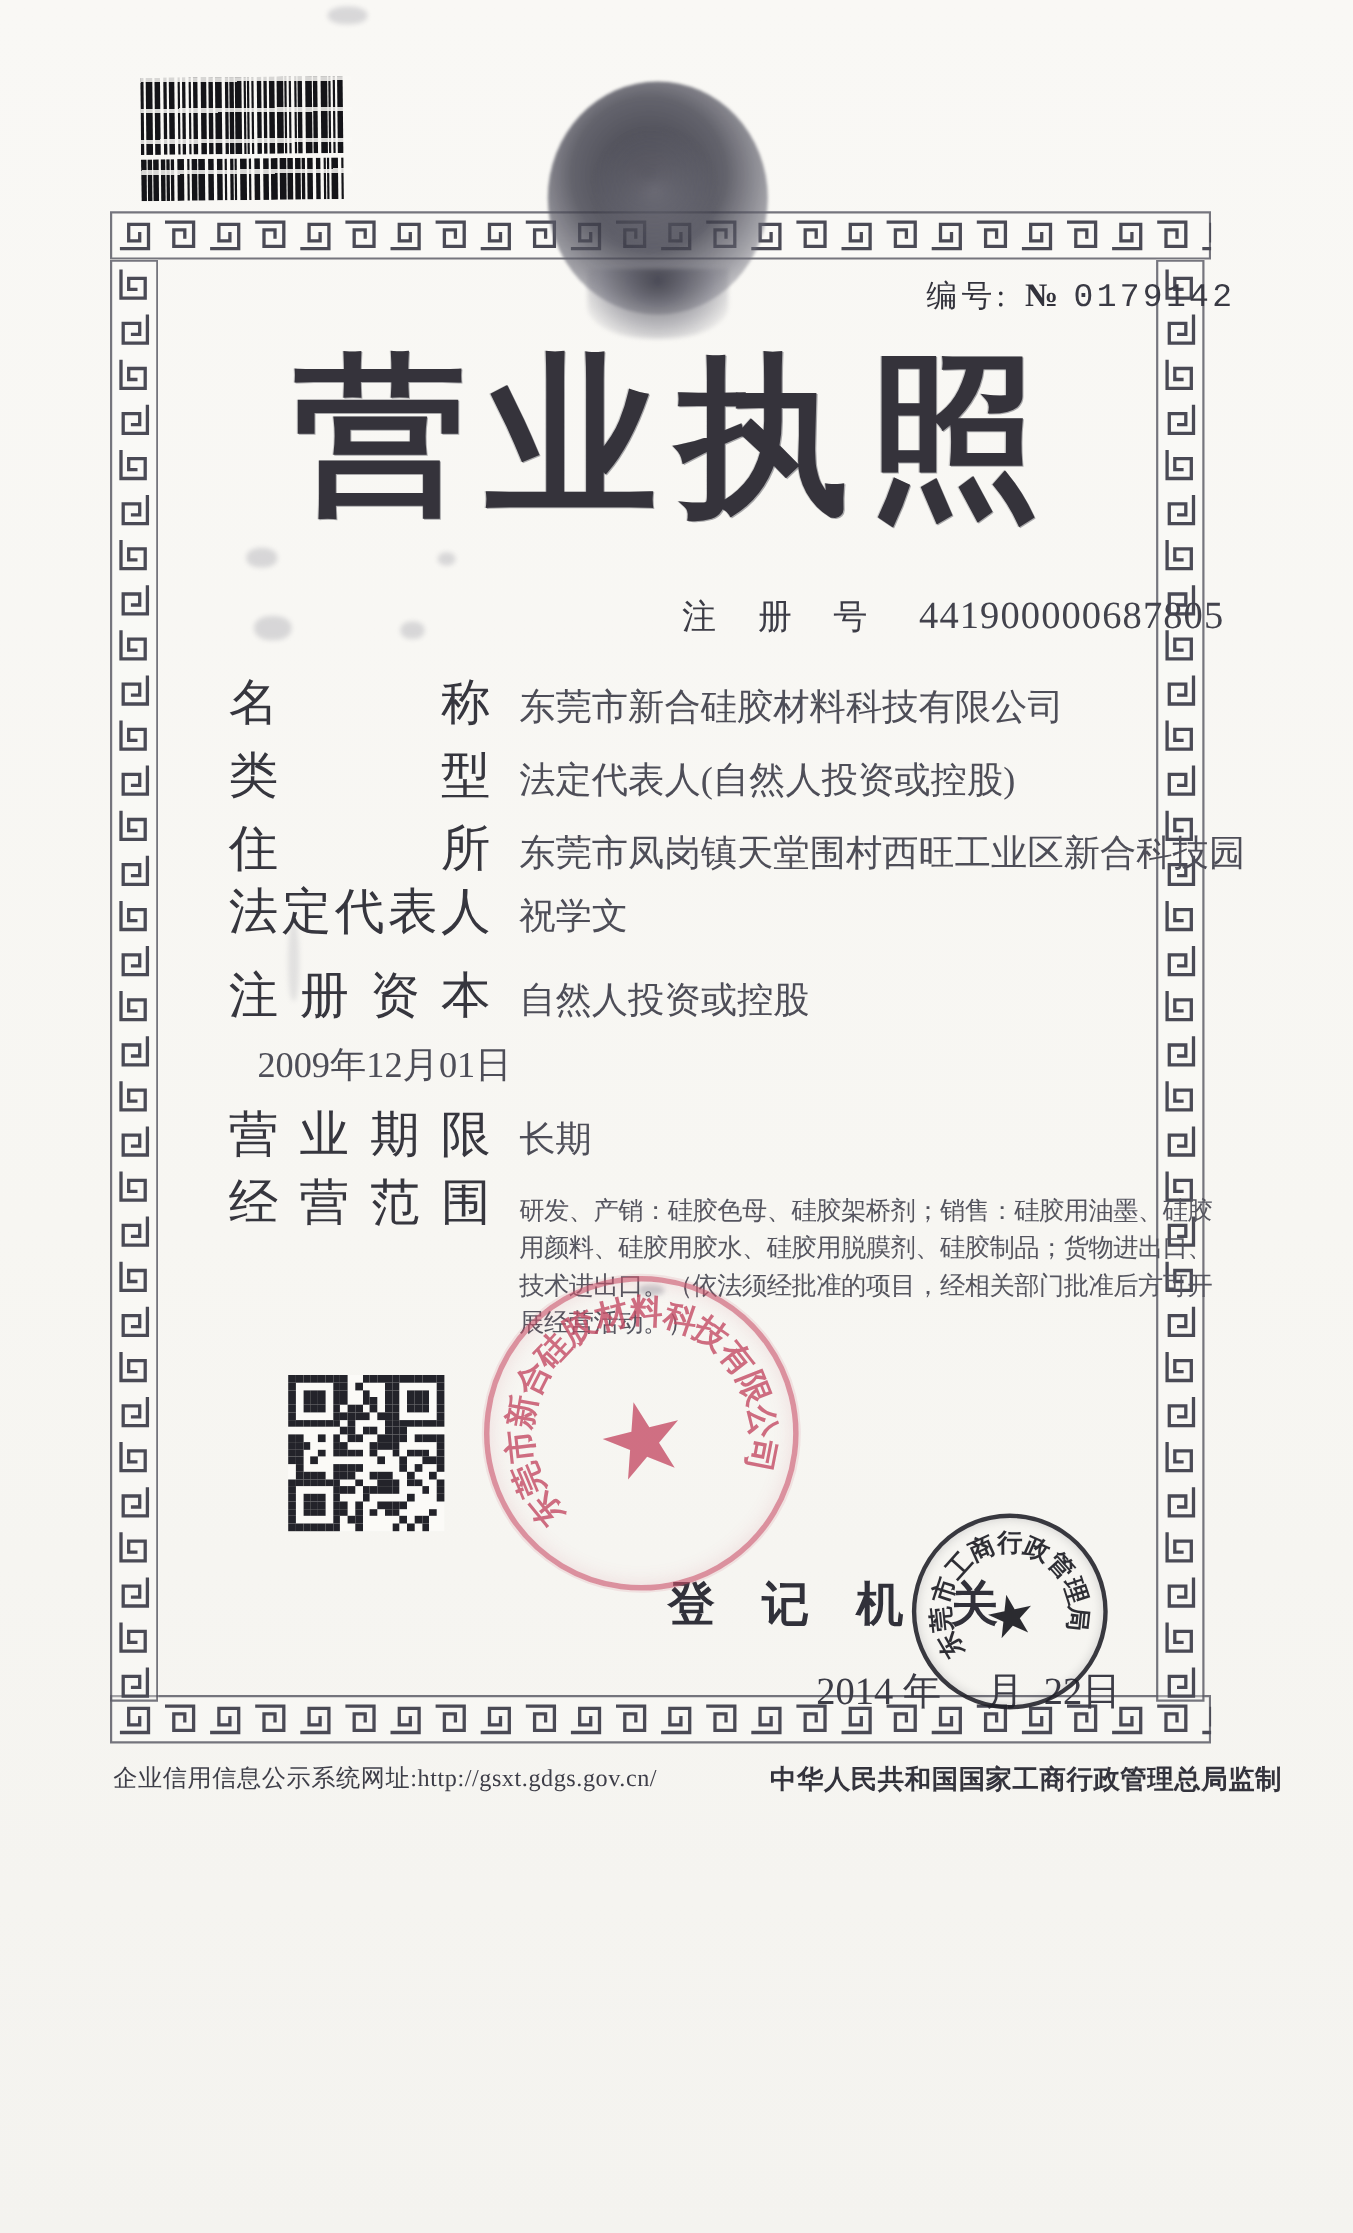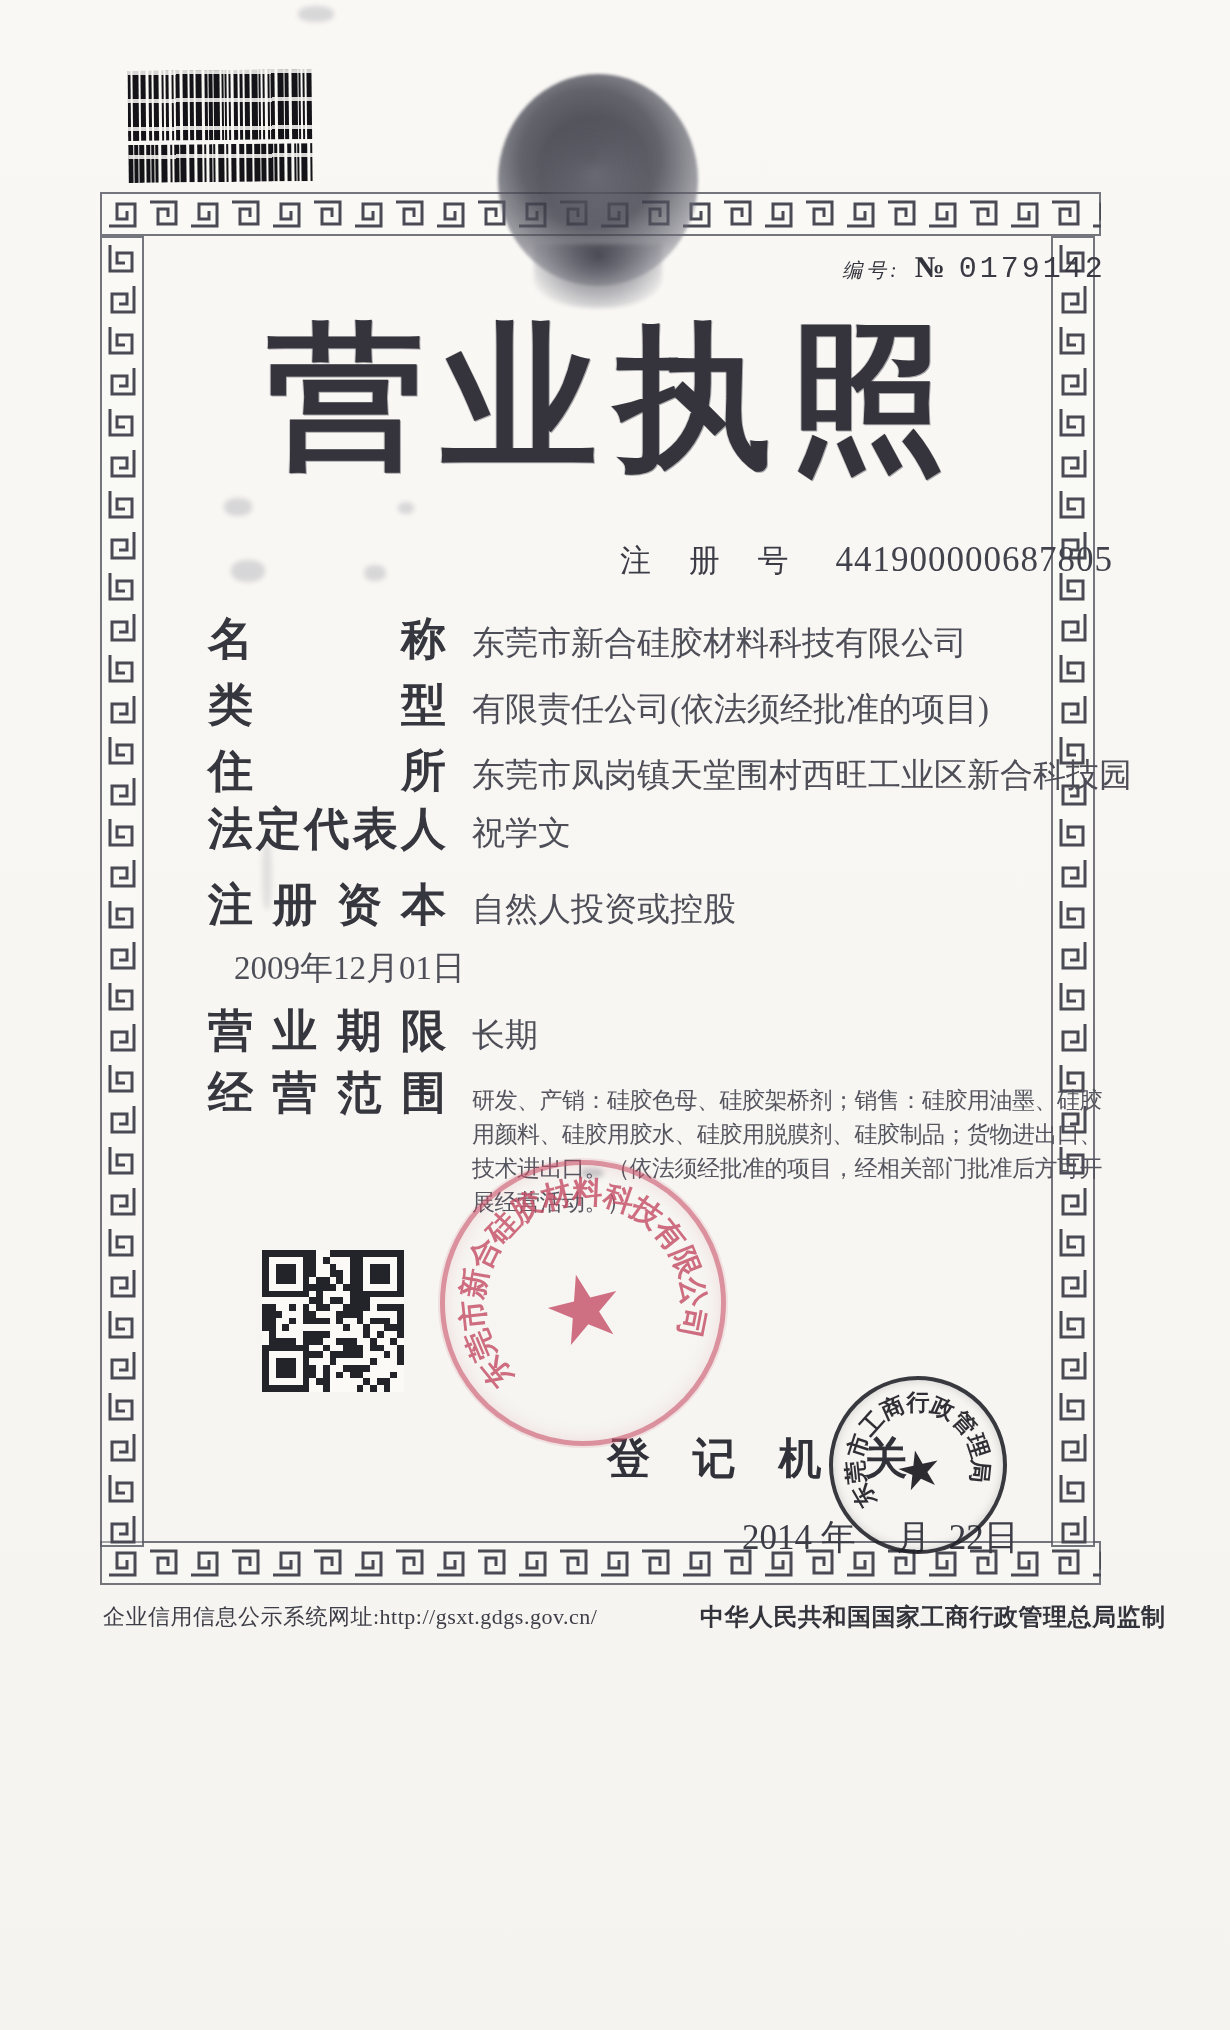--- a/index.html
+++ b/index.html
@@ -29,36 +29,36 @@
     box-shadow:inset 0 0 0 2px rgba(72,72,84,.75);background:rgba(252,251,248,.35);z-index:2;}
   .strip.h{height:44px;padding:0 3px;}
   .strip.v{width:44px;flex-direction:column;padding:3px 0;}
   .m-cell{flex:0 0 38px;width:38px;height:38px;color:#4a4a55;display:flex;align-items:center;justify-content:center;}
   .m-cell svg{display:block;}
   .m-cell.flip svg{transform:scaleY(-1);}
   .strip.v .m-cell svg{transform:rotate(90deg);}
   .strip.v .m-cell.flip svg{transform:rotate(90deg) scaleY(-1);}
   
   .serial{left:842px;top:250px;display:flex;align-items:baseline;gap:14px;color:#33333c;z-index:3;}
-  .serial .lab{font-size:20px;letter-spacing:4px;font-style:italic;}
+  .serial .lab{font-size:28px;letter-spacing:4px;}
   .serial .sym{font-size:30px;font-weight:700;}
   .serial .num{font-size:30px;letter-spacing:3px;font-family:"Liberation Mono",monospace;color:#3a3a44;}
   
   .title{left:100px;top:316px;width:995px;margin:0;text-align:center;
     font-family:"Liberation Sans",sans-serif;font-weight:800;font-size:156px;line-height:1.05;
     letter-spacing:18px;padding-left:18px;color:#35333b;
     text-shadow:1px 1px 0 rgba(70,70,80,.45), -1px 0 0 rgba(70,70,80,.25);z-index:2;}
   
   .regno{left:620px;top:540px;display:flex;align-items:baseline;gap:32px;z-index:2;}
   .regno .lab{font-size:31px;letter-spacing:15px;color:#3c3c46;}
   .regno .num{font-size:35px;letter-spacing:1px;color:#42424c;}
   
   .frow{position:absolute;left:208px;display:flex;align-items:baseline;z-index:2;}
   .flabel{width:238px;flex:0 0 238px;text-align:justify;text-align-last:justify;
-    font-size:45px;line-height:1.05;font-weight:700;color:#36363e;}
+    font-size:45px;line-height:1.05;font-weight:400;color:#36363e;}
   .fvalue{margin-left:26px;font-size:33px;color:#4e4e58;white-space:nowrap;}
   .fvalue.scope{white-space:normal;width:648px;font-size:23px;line-height:34px;
     letter-spacing:-.5px;color:#55555f;}
   
   .qr{left:262px;top:1250px;width:142px;height:142px;display:grid;
     grid-template-columns:repeat(21,1fr);grid-template-rows:repeat(21,1fr);
     background:#fbfaf7;z-index:2;}
   .qr i{display:block;}
   .qr i.on{background:#23232a;}
   
@@ -762,21 +762,21 @@
     <span class="lab">注 册 号</span>
     <span class="num">441900000687805</span>
   </div>
 
   <div class="frow" style="top:616px;">
     <div class="flabel">名称</div>
     <div class="fvalue">东莞市新合硅胶材料科技有限公司</div>
   </div>
   <div class="frow" style="top:682px;">
     <div class="flabel">类型</div>
-    <div class="fvalue">有限责任公司(依法须经批准的项目)</div>
+    <div class="fvalue">法定代表人(自然人投资或控股)</div>
   </div>
   <div class="frow" style="top:748px;">
     <div class="flabel">住所</div>
     <div class="fvalue">东莞市凤岗镇天堂围村西旺工业区新合科技园</div>
   </div>
   <div class="frow" style="top:806px;">
     <div class="flabel">法定代表人</div>
     <div class="fvalue">祝学文</div>
   </div>
   <div class="frow" style="top:882px;">

